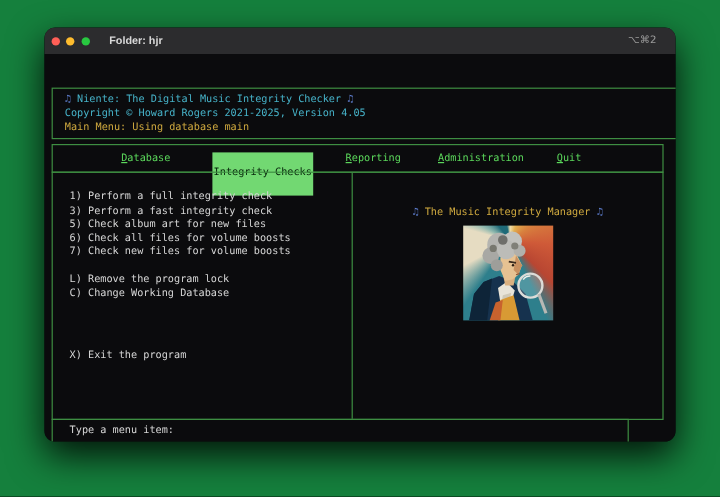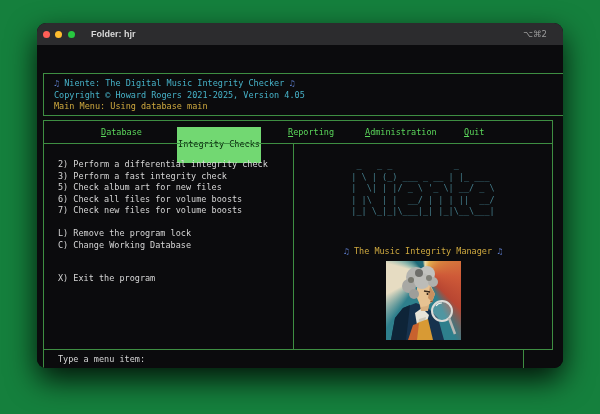--- a/index.html
+++ b/index.html
@@ -27,21 +27,21 @@
   .menu-box{left:6px;top:75px;width:510px;height:24px;}
   .mi{position:absolute;top:6px;white-space:pre;color:var(--text-green,#5bd75b);cursor:default;margin-left:48px;}
   .mi .key{text-decoration:underline;text-underline-offset:1px;}
   .mi.active{background:var(--highlight-bg,#72d872);color:var(--highlight-fg,#06230a);padding:12px 1px;}
   .mi.active .key{text-decoration:none;}
   .main-box{left:6px;top:98px;width:510px;height:207px;display:flex;}
   .left-pane{width:250px;border-right:1px solid var(--border-green,#3e8e42);
              padding:15px 0 0 14px;box-sizing:border-box;}
   .opt{height:11.5px;line-height:11.5px;white-space:pre;}
   .opt.gap-s{margin-top:11.5px;}
-  .opt.gap-l{margin-top:22px;}
+  .opt.gap-l{margin-top:40px;}
   .right-pane{flex:1;text-align:center;}
   .ascii{display:inline-block;text-align:left;margin:16px 0 0 0;padding:0;
          font-family:"DejaVu Sans Mono",monospace;font-size:8.5px;line-height:11.5px;
          color:var(--art-teal,#46808f);}
   .tagline{margin-top:28px;height:11.5px;line-height:11.5px;white-space:pre;}
   .portrait{position:relative;width:75px;height:79px;margin:4px auto 0;
             background:conic-gradient(from 0deg at 52% 16%,
               #f0e0ae 0deg,#e2ae50 22deg,#d8803e 55deg,#cf5a38 95deg,#b84632 135deg,
               #2e7f8c 155deg,#2e7f8c 215deg,#e6dcc2 242deg,#e6dcc2 285deg,
               #8fb8ae 298deg,#1f6a78 322deg,#1f6a78 348deg,#f0e0ae 360deg);}
@@ -75,36 +75,31 @@
       <div class="box menu-box">
         <span class="mi" style="left:9px"><span class="key">D</span><span>atabase</span></span>
         <span class="mi active" style="left:85px"><span class="key">I</span><span>ntegrity Checks</span></span>
         <span class="mi" style="left:196px"><span class="key">R</span><span>eporting</span></span>
         <span class="mi" style="left:273px"><span class="key">A</span><span>dministration</span></span>
         <span class="mi" style="left:372px"><span class="key">Q</span><span>uit</span></span>
       </div>
 
       <div class="box main-box">
         <div class="left-pane">
-          <div class="opt">2) Perform a differential integrity check</div>
+          <div class="opt">1) Perform a full integrity check</div>
           <div class="opt">3) Perform a fast integrity check</div>
           <div class="opt">5) Check album art for new files</div>
           <div class="opt">6) Check all files for volume boosts</div>
           <div class="opt">7) Check new files for volume boosts</div>
           <div class="opt gap-s">L) Remove the program lock</div>
           <div class="opt">C) Change Working Database</div>
           <div class="opt gap-l">X) Exit the program</div>
         </div>
 
         <div class="right-pane">
-          <pre class="ascii"> _   _ _            _       
-| \ | (_) ___ _ __ | |_ ___ 
-|  \| | |/ _ \ '_ \| __/ _ \
-| |\  | |  __/ | | | ||  __/
-|_| \_|_|\___|_| |_|\__\___|</pre>
           <div class="tagline"><span class="note">♫</span><span class="yellow"> The Music Integrity Manager </span><span class="note">♫</span></div>
           <div class="portrait">
             <svg width="75" height="79" viewBox="0 0 75 79">
 
               <polygon points="5,79 9,57 17,47 30,42 41,46 52,57 58,79" fill="#16324e"></polygon>
               <polygon points="5,79 9,57 17,47 24,44 20,79" fill="#0e2438"></polygon>
 
               <polygon points="29,52 36,47 43,54 39,67 31,64" fill="#e8e4d8"></polygon>
               <polygon points="33,58 40,56 38,66 32,64" fill="#cfc9b8"></polygon>
 

